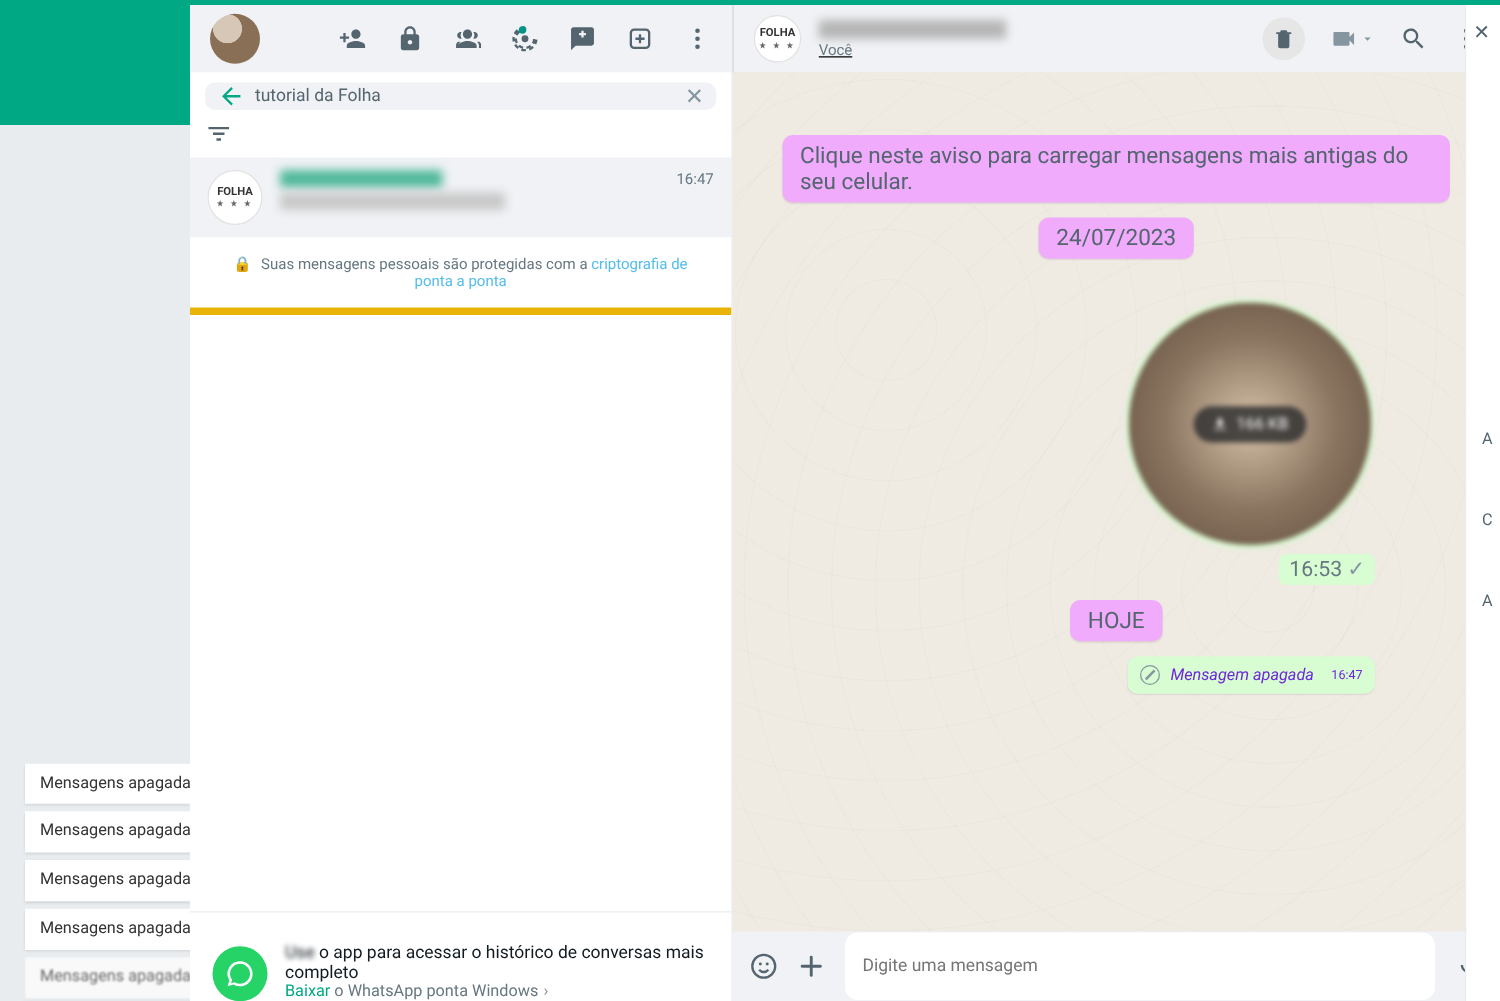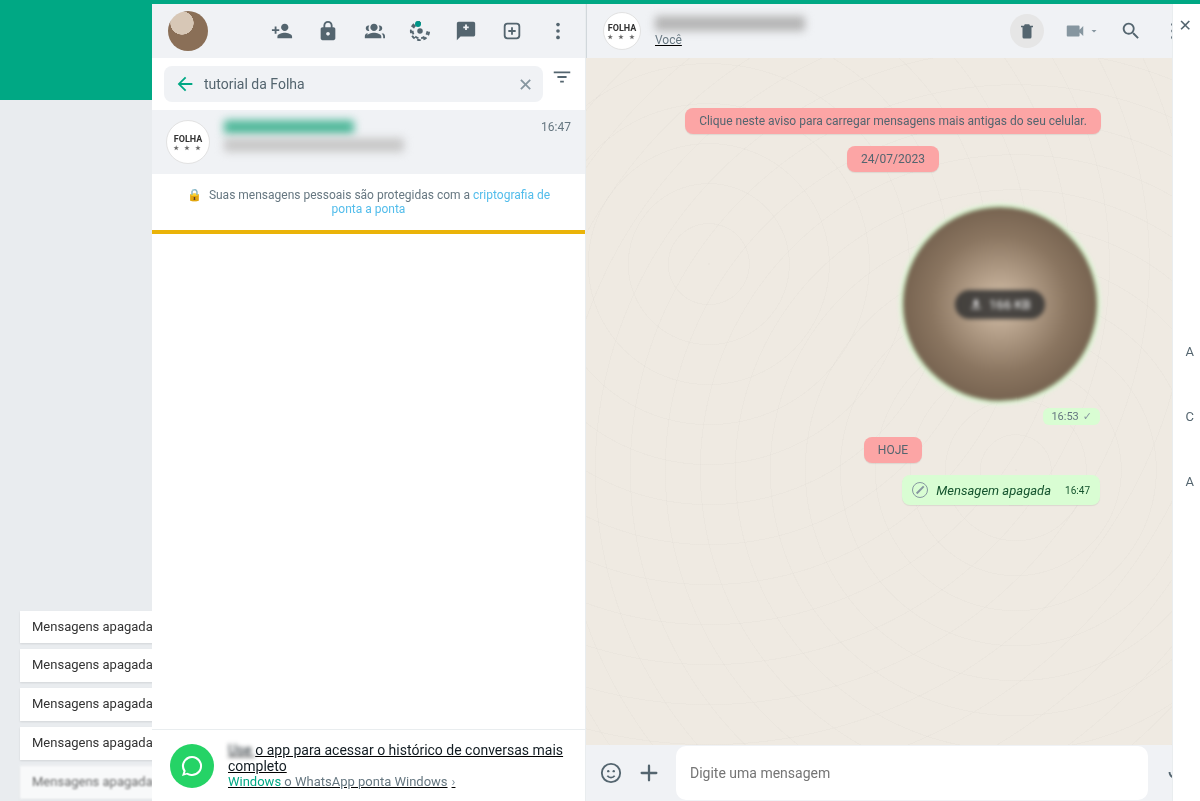--- a/index.html
+++ b/index.html
@@ -9,64 +9,64 @@
 .left-col-top { width:100%; height:96px; background:#00a884; }
 .toast-stack { position:absolute; bottom:0; left:20px; width:230px; }
 .toast { background:#fff; padding:8px 12px; margin-bottom:6px; box-shadow:0 1px 2px rgba(0,0,0,.1); font-size:13px; line-height:1.3; color:#333; }
 .toast.faded { filter:blur(1px); opacity:.7; }
 .side-panel { position:absolute; left:152px; top:4px; width:434px; height:797px; background:#fff; border-right:1px solid #e9edef; display:flex; flex-direction:column; }
 .sp-header { height:54px; background:#f0f2f5; display:flex; align-items:center; padding:0 16px; gap:10px; }
 .avatar { width:40px; height:40px; border-radius:50%; background:radial-gradient(circle at 35% 30%,#d7c7b6 0 30%,#8a6f57 31% 100%); flex-shrink:0; }
 .sp-icons { margin-left:auto; display:flex; gap:24px; align-items:center; }
 .ic { width:22px; height:22px; display:flex; align-items:center; justify-content:center; cursor:pointer; }
 .ic svg { width:22px; height:22px; fill:#54656f; }
-.sp-search { padding:8px 12px; background:#fff; display:flex; gap:8px; }
+.sp-search { padding:8px 12px; background:#fff; display:flex; gap:8px;flex-direction:column; }
 .searchbox { flex:1; background:#f0f2f5; border-radius:8px; display:flex; align-items:center; padding:0 10px; height:36px; }
 .searchbox input { flex:1; border:none; background:transparent; outline:none; font-size:14px; padding:0 8px; color:#54656f; }
 .arrow-back svg { fill:#00a884; }
 .clear-x { color:#8696a0; cursor:pointer; font-size:18px; }
 .filter-ic svg { fill:#54656f; }
 .sect-label { padding:20px 20px 12px; color:#008069; font-size:15px; font-weight:400; letter-spacing:.3px; }
 .chat-item { display:flex; padding:10px 14px; gap:14px; cursor:pointer; background:#f0f2f5; }
 .folha-av { width:44px; height:44px; border-radius:50%; background:#fff; border:1px solid #e2e2e2; display:flex; flex-direction:column; align-items:center; justify-content:center; font-family:Georgia,serif; font-size:9px; font-weight:700; color:#333; }
 .folha-av .stars { letter-spacing:2px; font-size:6px; color:#666; }
 .chat-meta { flex:1; }
 .chat-title-blur, .chat-sub-blur { height:14px; background:#c8c8c8; border-radius:2px; filter:blur(4px); margin-bottom:4px; }
 .chat-title-blur { width:130px; background:#4fb89a; }
 .chat-sub-blur { width:180px; }
 .chat-time { font-size:12px; color:#667781; }
-.e2e { padding:14px 20px; text-align:center; font-size:12px; color:#667781; background:#fff; border-bottom:4px solid #eab308; }
+.e2e { padding:14px 20px; text-align:center; font-size:12px; color:#667781; background:#fff; border-bottom:6px solid #eab308; }
 .e2e a { color:#53bdeb; text-decoration:none; }
 .e2e .lock { display:inline-block; margin-right:4px; }
-.banner { position:absolute; bottom:0; left:0; right:0; height:72px; background:#fff; display:flex; align-items:center; padding:0 18px; gap:14px; border-top:1px solid #e9edef;text-decoration:underline; }
+.banner { position:absolute; bottom:0; left:0; right:0; height:72px; background:#fff; display:flex; align-items:flex-end; padding:0 18px; gap:14px; border-top:1px solid #e9edef; }
 .banner-ic { width:44px; height:44px; border-radius:50%; background:#25d366; display:flex; align-items:center; justify-content:center; }
 .banner-ic svg { width:24px; height:24px; fill:#fff; }
 .banner-txt { flex:1; font-size:14px; color:#111b21; }
 .banner-txt .sub { font-size:13px; color:#667781; }
 .banner-txt .sub a { color:#00a884; }
 .banner-txt .chev { color:#8696a0; margin-left:4px; }
 .chat { position:absolute; left:586px; top:4px; right:0; height:797px; display:flex; flex-direction:column; }
 .ch-header { height:54px; background:#f0f2f5; display:flex; align-items:center; padding:0 16px; gap:14px; border-left:1px solid #d1d7db; }
 .ch-info { flex:1;text-decoration:underline; }
 .ch-title-blur { width:150px; height:15px; background:#b5b5b5; border-radius:2px; filter:blur(4px); margin-bottom:2px; }
 .ch-sub { font-size:12px; color:#667781; }
 .ch-icons { display:flex; gap:20px; align-items:center; }
 .trash-btn { width:34px; height:34px; border-radius:50%; background:#e6e6e6; display:flex; align-items:center; justify-content:center; }
 .vid-hold { display:flex; align-items:center; gap:2px; color:#8696a0; }
 .ch-body { flex:1; background:#efeae2; position:relative; overflow:hidden; }
 .ch-body::before { content:''; position:absolute; inset:0; background-image:repeating-radial-gradient(circle at 20% 30%,rgba(0,0,0,.015) 0,rgba(0,0,0,.015) 1px,transparent 1px,transparent 40px),repeating-radial-gradient(circle at 70% 60%,rgba(0,0,0,.015) 0,rgba(0,0,0,.015) 1px,transparent 1px,transparent 35px); }
 .msgs { position:relative; padding:20px 40px; display:flex; flex-direction:column; align-items:center; gap:12px; }
-.pill { background:#fca5a5; padding:6px 14px; border-radius:8px; font-size:12px; color:#54656f; box-shadow:0 1px 1px rgba(0,0,0,.08); }
+.pill { background:#f0abfc; padding:6px 14px; border-radius:8px; font-size:18px; color:#54656f; box-shadow:0 1px 1px rgba(0,0,0,.08); }
 .pill.info { margin-top:30px; }
 .media-msg { align-self:flex-end; margin-right:60px; margin-top:20px; }
 .media-circle { width:200px; height:200px; border-radius:50%; background:radial-gradient(circle,#d4bfa8 0%,#8a7560 50%,#5c4a3a 100%); position:relative; display:flex; align-items:center; justify-content:center; border:3px solid #d9fdd3; filter:blur(2px); }
 .media-circle .dl { filter:none; position:absolute; background:rgba(50,50,50,.85); color:#fff; padding:7px 14px; border-radius:18px; font-size:13px; display:flex; align-items:center; gap:6px; }
-.media-meta { text-align:right; font-size:11px; color:#667781; margin-top:4px; display:flex; justify-content:flex-end; align-items:center; gap:4px; background:#d9fdd3; padding:2px 8px; border-radius:6px; width:fit-content; margin-left:auto; }
+.media-meta { text-align:right; font-size:17px; color:#667781; margin-top:4px; display:flex; justify-content:flex-end; align-items:center; gap:4px; background:#d9fdd3; padding:2px 8px; border-radius:6px; width:fit-content; margin-left:auto; }
 .check { color:#8696a0; }
-.deleted-msg { align-self:flex-end; margin-right:60px; background:#d9fdd3; padding:7px 10px; border-radius:8px; display:flex; align-items:center; gap:8px; font-size:13px; color:#14532d; font-style:italic; box-shadow:0 1px 1px rgba(0,0,0,.08); }
+.deleted-msg { align-self:flex-end; margin-right:60px; background:#d9fdd3; padding:7px 10px; border-radius:8px; display:flex; align-items:center; gap:8px; font-size:13px; color:#6d28d9; font-style:italic; box-shadow:0 1px 1px rgba(0,0,0,.08); }
 .deleted-msg .no { width:16px; height:16px; border:1.5px solid #8696a0; border-radius:50%; position:relative; }
 .deleted-msg .no::after { content:''; position:absolute; left:2px; top:6px; width:10px; height:1.5px; background:#8696a0; transform:rotate(-45deg); }
 .deleted-msg .tm { font-size:10px; font-style:normal; margin-left:6px; }
 .ch-input { height:56px; background:#f0f2f5; display:flex; align-items:center; padding:0 14px; gap:16px; }
 .ch-input .field { flex:1; background:#fff; border-radius:10px; padding:0 14px; height:54px; display:flex; align-items:center; }
 .ch-input input { border:none; outline:none; flex:1; font-size:14px; color:#667781; }
 .right-sliver { position:absolute; right:0; top:4px; width:28px; height:797px; background:#fff; border-left:1px solid #e9edef; padding-top:40px; }
 .right-sliver .x { position:absolute; top:12px; right:8px; color:#54656f; font-size:16px; cursor:pointer; }
 .right-sliver .letters { display:flex; flex-direction:column; gap:50px; align-items:flex-end; padding-right:6px; font-size:13px; color:#54656f; margin-top:300px; }
 </style>
@@ -164,21 +164,21 @@
     <span>Suas mensagens pessoais são protegidas com a </span><a href="#">criptografia de ponta a ponta</a>
   </div>
   <div class="banner">
     <div class="banner-ic">
         <svg viewBox="0 0 24 24">
           <path d="M12 2a10 10 0 0 0-8.5 15.3L2 22l4.8-1.5A10 10 0 1 0 12 2zm0 18a8 8 0 0 1-4.1-1.1l-.3-.2-2.8.9.9-2.7-.2-.3A8 8 0 1 1 12 20z"></path>
         </svg>
       </div>
     <div class="banner-txt">
       <div><span style="filter:blur(2px)">Use </span><span>o app para acessar o histórico de conversas mais </span><span>completo</span></div>
-      <div class="sub"><a>Windows</a><span> o WhatsApp ponta Windows</span><span class="chev">›</span></div>
+      <div class="sub"><a>Baixar</a><span> o WhatsApp ponta Windows</span><span class="chev">›</span></div>
     </div>
   </div>
 </div>
 
 <div class="chat">
   <div class="ch-header">
     <div class="folha-av" style="width:38px;height:38px">
         <span>FOLHA</span>
         <span class="stars">★ ★ ★</span>
       </div>

